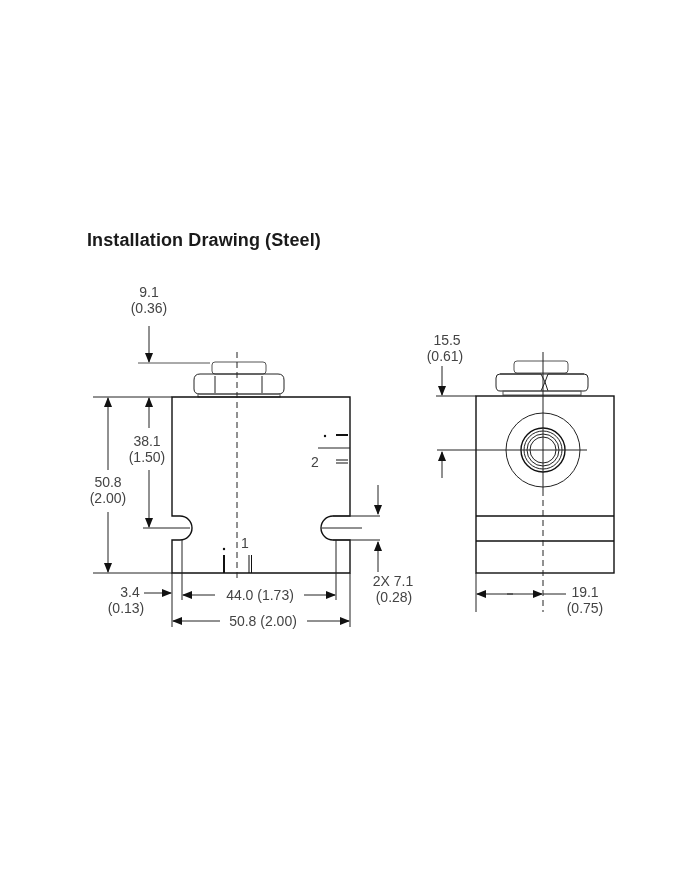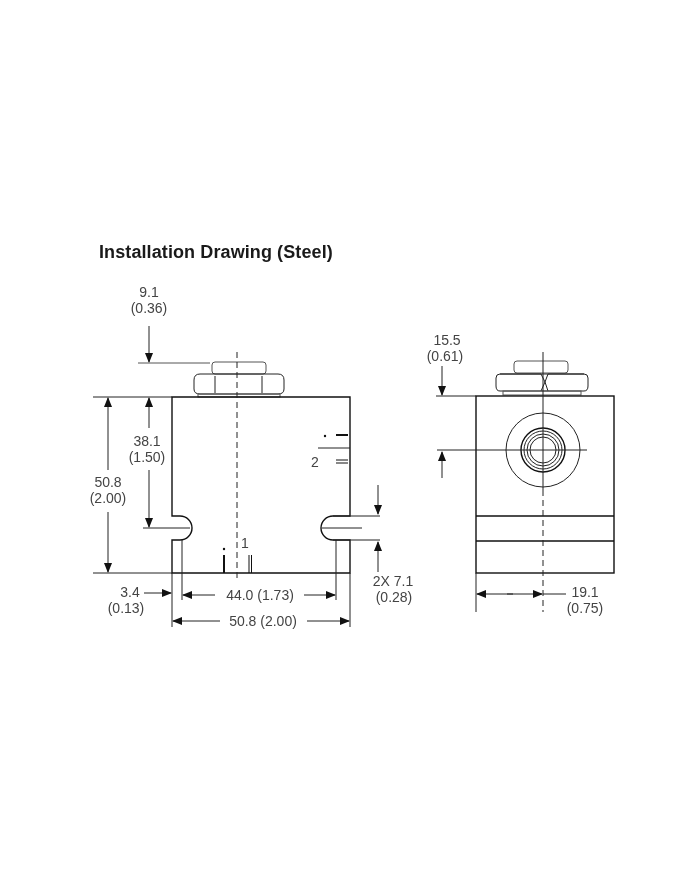--- a/index.html
+++ b/index.html
@@ -1,17 +1,17 @@
 <!DOCTYPE html>
 <html><head>
   <meta charset="utf-8">
   <style>
     html, body { margin: 0; padding: 0; background: #ffffff; }
     body { width: 700px; height: 869px; position: relative; overflow: hidden; font-family: "Liberation Sans", sans-serif; }
-    .title { position: absolute; left: 87px; top: 230px; font-size: 18px; font-weight: bold; color: #1a1a1a; margin: 12px; letter-spacing: 0.1px; }
+    .title { position: absolute; left: 87px; top: 230px; font-size: 18px; font-weight: bold; color: #1a1a1a; margin: 0; letter-spacing: 0.1px; }
     svg { position: absolute; left: 0; top: 0; }
     .dim { font-family: "Liberation Sans", sans-serif; font-size: 14px; fill: #444; }
     .ln { stroke: #111; stroke-width: 1.4; fill: none; }
     .thin { stroke: #222; stroke-width: 1; fill: none; }
     .gray { stroke: #555; stroke-width: 1; fill: none; }
     .dash { stroke: #222; stroke-width: 1; stroke-dasharray: 6 4; fill: none; }
     .arrowfill { fill: #111; }
   </style>
 </head>
 <body>

